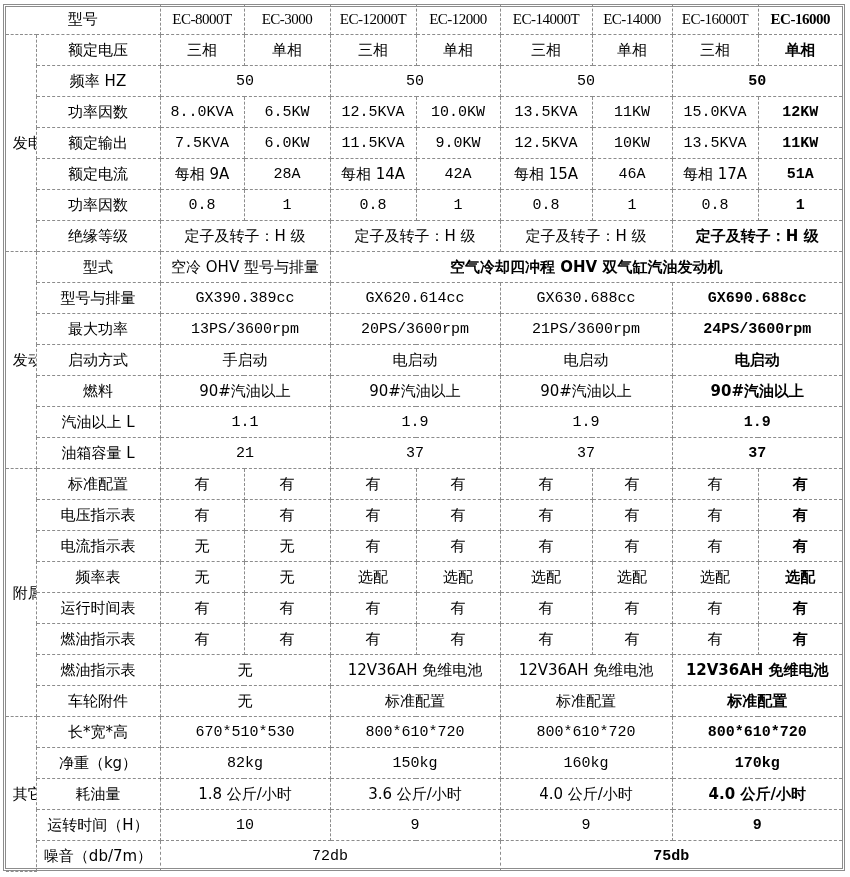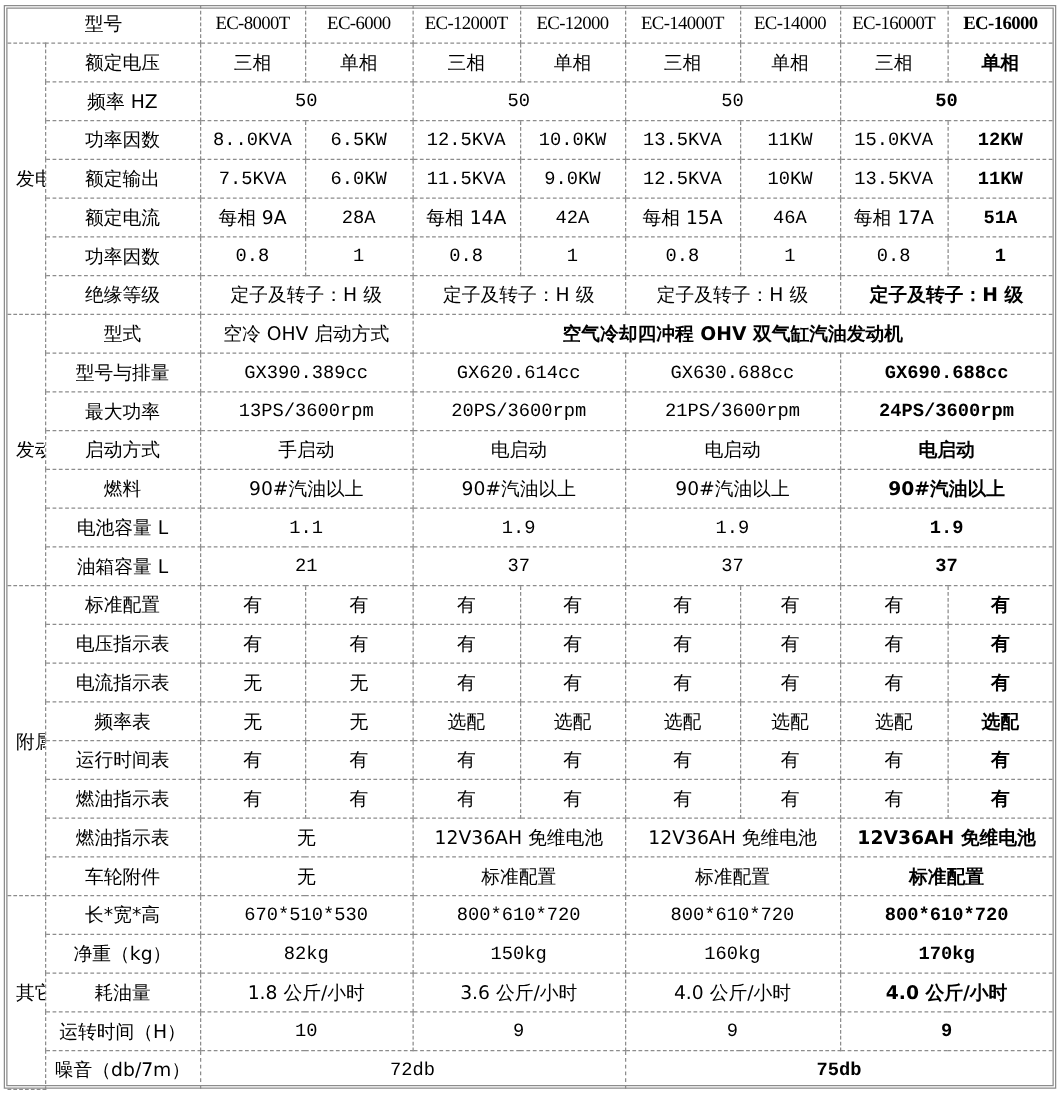--- a/index.html
+++ b/index.html
@@ -37,21 +37,21 @@
     <col style="width:92px">
       <col style="width:80px">
       <col style="width:86px">
       <col style="width:84px">
   </colgroup>
 
   <tbody>
       <tr>
     <td colspan="2" class="label">型号</td>
     <td class="model">EC-8000T</td>
-    <td class="model">EC-6000</td>
+    <td class="model">EC-3000</td>
     <td class="model">EC-12000T</td>
     <td class="model">EC-12000</td>
     <td class="model">EC-14000T</td>
     <td class="model">EC-14000</td>
     <td class="model">EC-16000T</td>
     <td class="model">EC-16000</td>
   </tr>
 
   <tr>
     <td rowspan="7" class="section">
@@ -124,21 +124,21 @@
     <td colspan="2">定子及转子：H 级</td>
     <td colspan="2">定子及转子：H 级</td>
     <td colspan="2">定子及转子：H 级</td>
   </tr>
 
   <tr>
     <td rowspan="7" class="section">
           <span>发动机</span>
         </td>
     <td class="label">型式</td>
-    <td colspan="2">空冷 OHV 启动方式</td>
+    <td colspan="2">空冷 OHV 型号与排量</td>
     <td colspan="6">空气冷却四冲程 OHV 双气缸汽油发动机</td>
   </tr>
   <tr>
     <td class="label">型号与排量</td>
     <td colspan="2" class="mono">GX390.389cc</td>
     <td colspan="2" class="mono">GX620.614cc</td>
     <td colspan="2" class="mono">GX630.688cc</td>
     <td colspan="2" class="mono">GX690.688cc</td>
   </tr>
   <tr>
@@ -156,21 +156,21 @@
     <td colspan="2">电启动</td>
   </tr>
   <tr>
     <td class="label">燃料</td>
     <td colspan="2">90#汽油以上</td>
     <td colspan="2">90#汽油以上</td>
     <td colspan="2">90#汽油以上</td>
     <td colspan="2">90#汽油以上</td>
   </tr>
   <tr>
-    <td class="label">电池容量 L</td>
+    <td class="label">汽油以上 L</td>
     <td colspan="2" class="mono">1.1</td>
     <td colspan="2" class="mono">1.9</td>
     <td colspan="2" class="mono">1.9</td>
     <td colspan="2" class="mono">1.9</td>
   </tr>
   <tr>
     <td class="label">油箱容量 L</td>
     <td colspan="2" class="mono">21</td>
     <td colspan="2" class="mono">37</td>
     <td colspan="2" class="mono">37</td>

